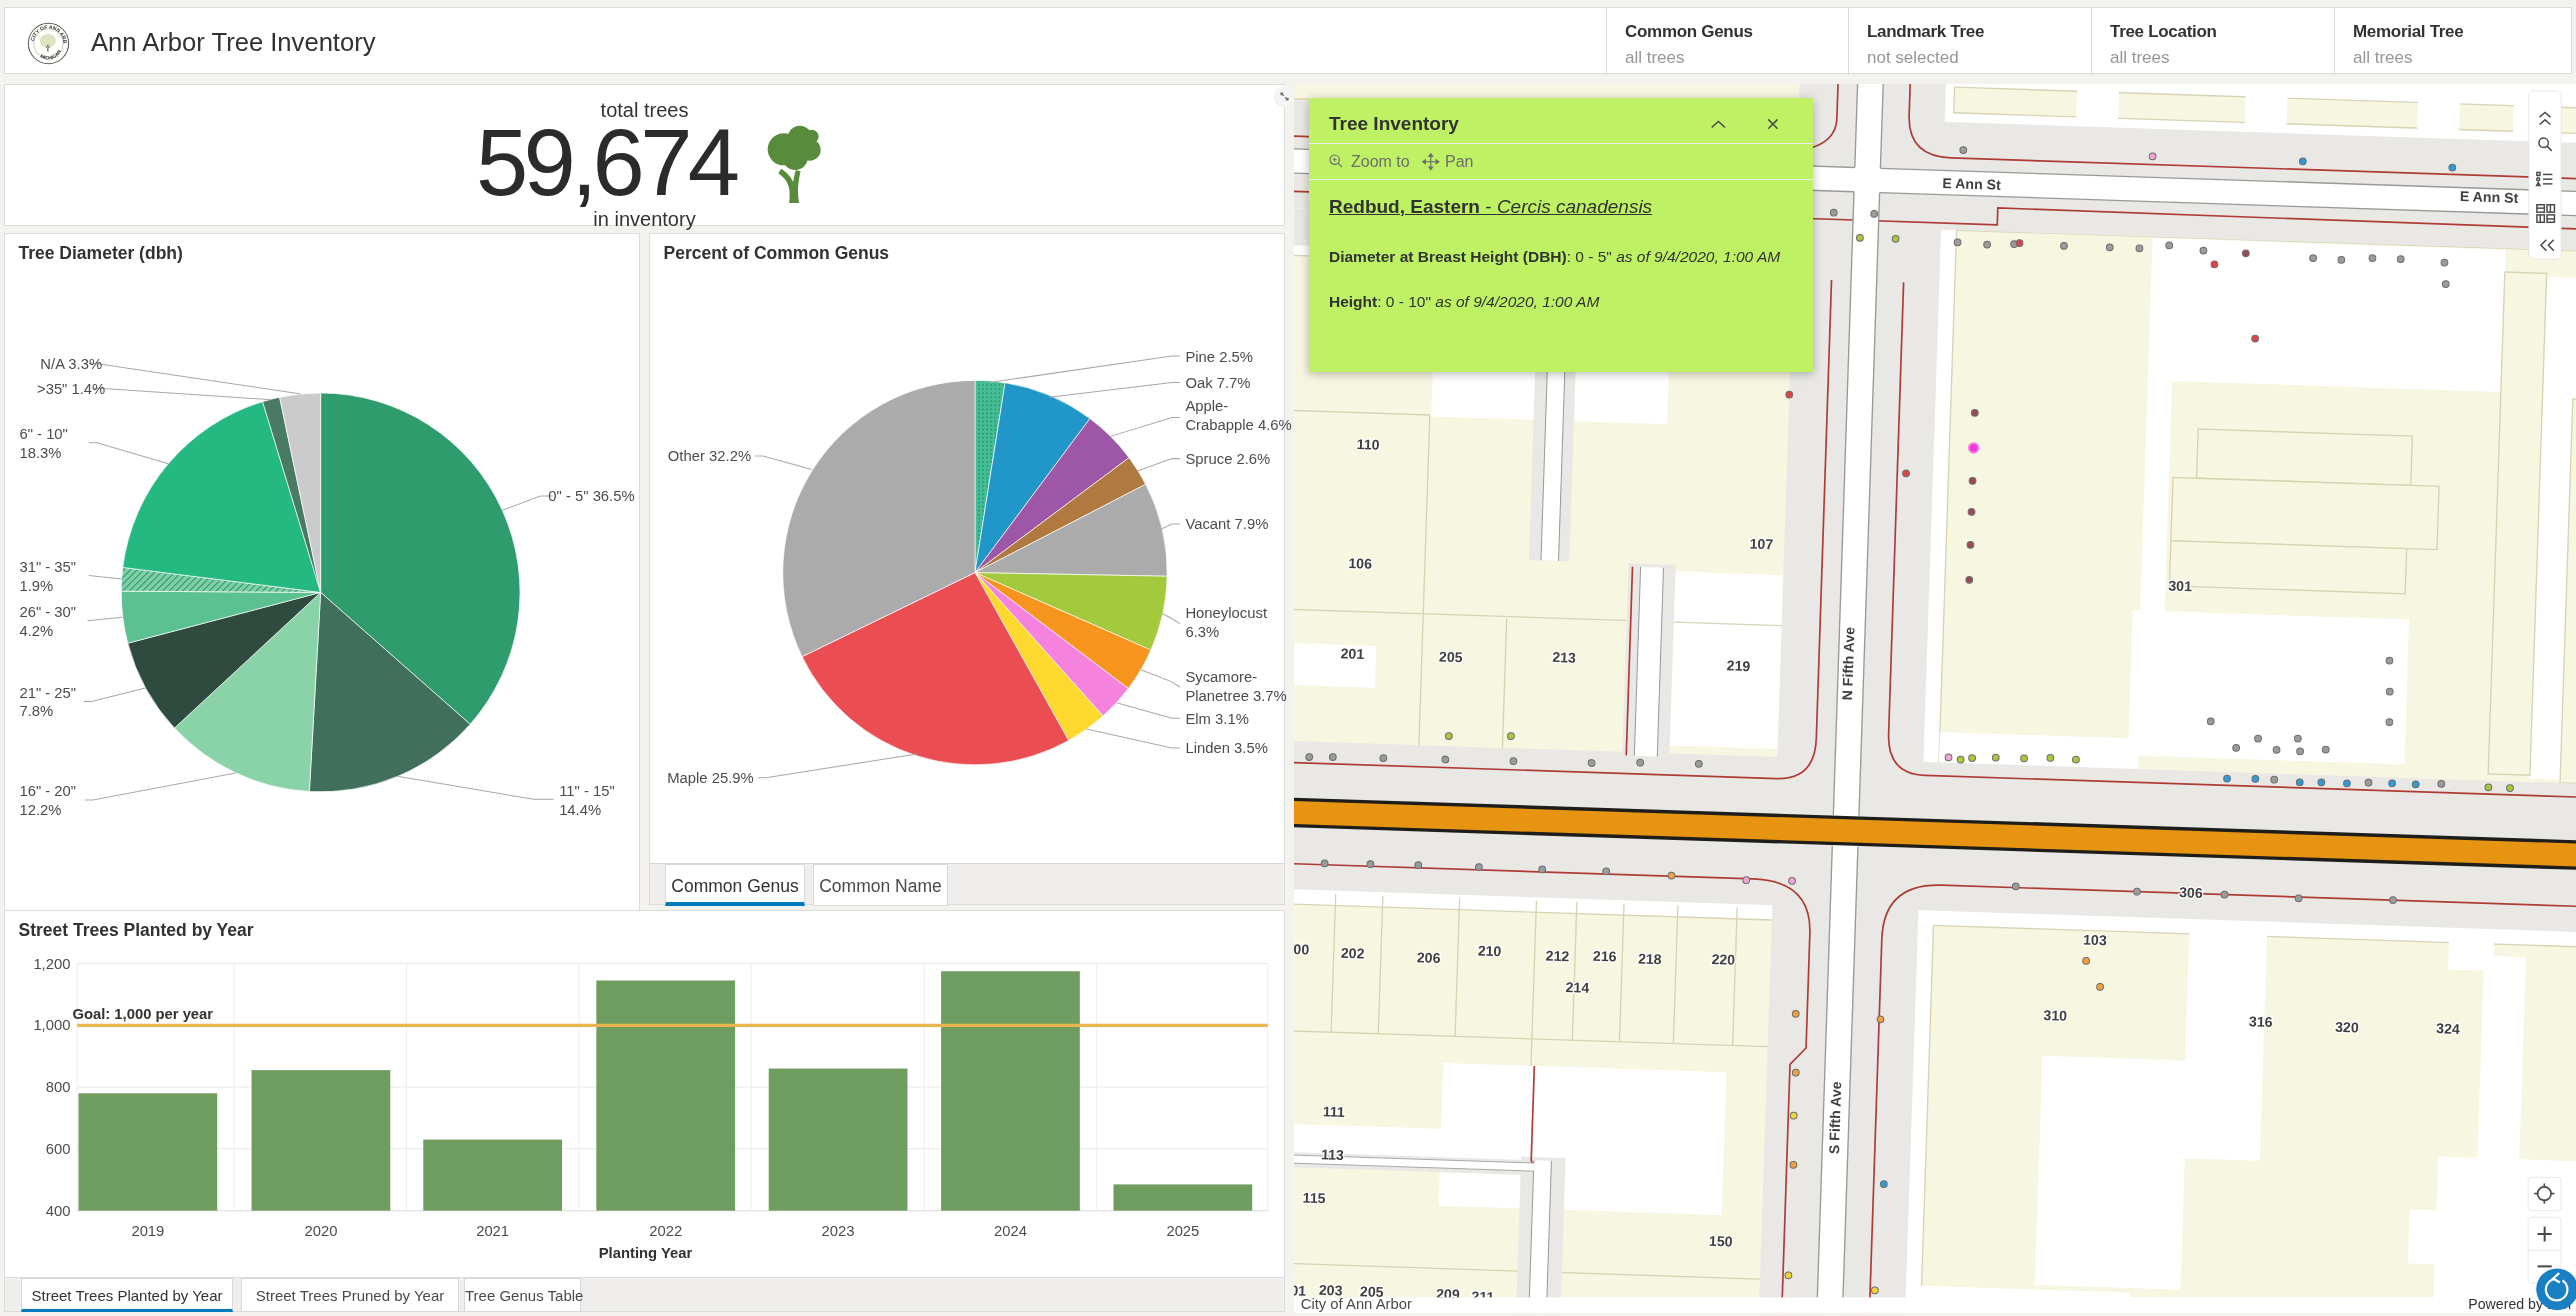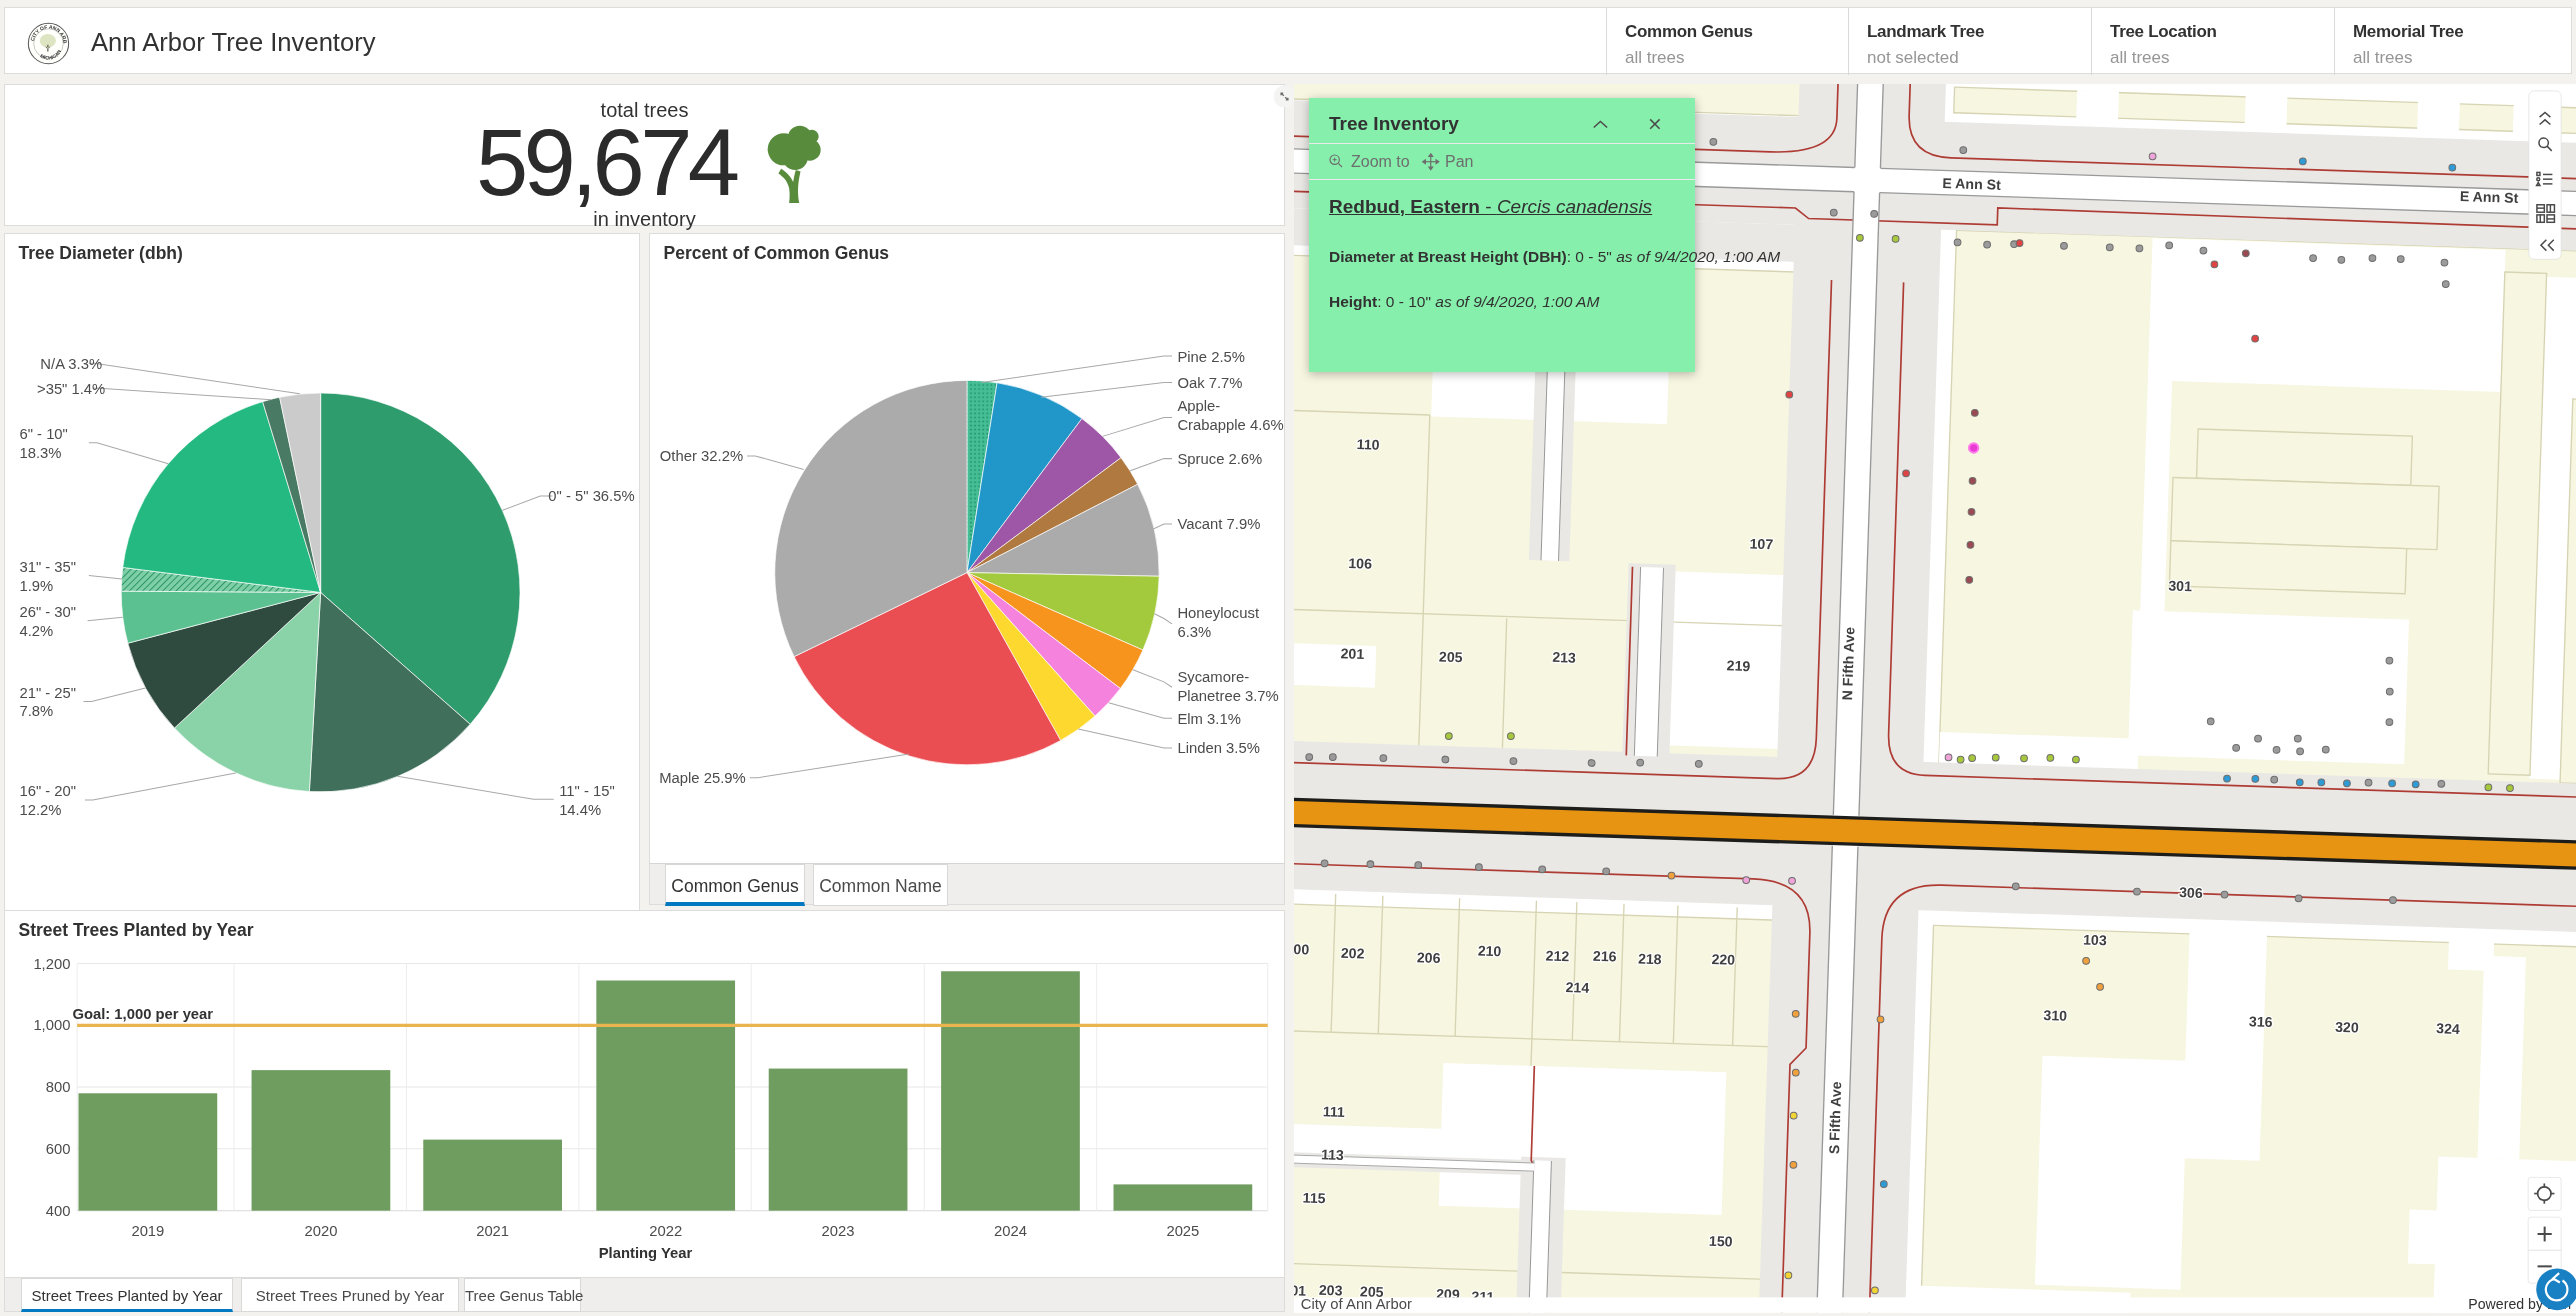--- a/index.html
+++ b/index.html
@@ -9,32 +9,32 @@
 .htitle {position:absolute;left:86px;top:19.5px;font-size:25.6px;color:#323232;}
 .sel {position:absolute;top:0;height:67px;border-left:0.7px solid #d9d9d7;}
 .sel .t {position:absolute;left:18px;top:13.5px;font-size:17px;font-weight:700;color:#323232;letter-spacing:-0.3px;}
 .sel .v {position:absolute;left:18px;top:40px;font-size:17px;color:#969696;}
 .p1 {left:4px;top:84px;width:1281px;height:142px;}
 .p1 .tt {position:absolute;width:100%;text-align:center;top:13.5px;font-size:20px;color:#323232;}
 .p1 .num {position:absolute;left:471px;top:24px;font-size:94px;letter-spacing:-4.7px;color:#2b2b2b;}
 .p1 .ti {position:absolute;left:760px;top:36px;}
 .p1 .bb {position:absolute;width:100%;text-align:center;top:123px;font-size:20px;color:#323232;}
 .p2 {left:4px;top:233px;width:636px;height:856px;}
-.p3 {left:649px;top:233px;width:636px;height:630px;border-bottom:none;}
+.p3 {left:649px;top:233px;width:636px;height:630px;border-bottom:none;padding-left:8px;}
 .tabs2 {position:absolute;left:649px;top:863px;width:636px;height:42px;background:#efeeec;border:0.7px solid #dcdcda;border-top:0.7px solid #d5d5d3;}
 .tab {position:absolute;top:0px;height:42px;background:#fff;border:0.7px solid #d8d8d6;font-size:17.5px;color:#4a4a4a;text-align:center;white-space:nowrap;}
 .tab.act {border-bottom:4px solid #0079c1;color:#323232;height:42px;}
 .tab span {display:block;margin-top:10.8px;}
 .p4 {left:4px;top:910px;width:1281px;height:367px;border-bottom:none;}
 .tabs4 {position:absolute;left:4px;top:1277px;width:1281px;height:35px;background:#efeeec;border:0.7px solid #dcdcda;}
 .tab4 {position:absolute;top:0;height:34px;background:#fff;border:0.7px solid #d8d8d6;font-size:15px;color:#4a4a4a;text-align:center;white-space:nowrap;}
 .tab4.act {border-bottom:3.4px solid #0079c1;color:#323232;}
 .tab4 span {display:block;margin-top:8px;}
 .map {position:absolute;left:1294px;top:84px;width:1282px;height:1229px;overflow:hidden;}
-.popup {position:absolute;left:1309px;top:98px;width:386px;height:274px;background:#86efac;box-shadow:0 2px 9.4px rgba(0,0,0,0.28);}
+.popup {position:absolute;left:1309px;top:98px;width:504px;height:274px;background:#bef264;box-shadow:0 2px 9.4px rgba(0,0,0,0.28);}
 .pp-head {position:absolute;left:0;top:0;width:100%;height:46px;border-bottom:0.7px solid #eaeaea;}
 .pp-head span {position:absolute;left:20px;top:15px;font-size:19px;font-weight:700;color:#323232;}
 .pp-actions svg {position:absolute;}
 .pp-actions span {position:absolute;color:#6e6e6e;font-size:16px;}
 .pp-div {position:absolute;left:0;top:81px;width:100%;border-bottom:0.7px solid #eaeaea;}
 .pp-t1 {position:absolute;left:20px;top:98px;font-size:19px;color:#323232;white-space:nowrap;text-decoration:underline;}
 .pp-l2 {position:absolute;left:20px;top:150px;font-size:15.5px;color:#323232;white-space:nowrap;}
 .pp-l3 {position:absolute;left:20px;top:195px;font-size:15.5px;color:#323232;white-space:nowrap;}
 </style></head>
 <body>

